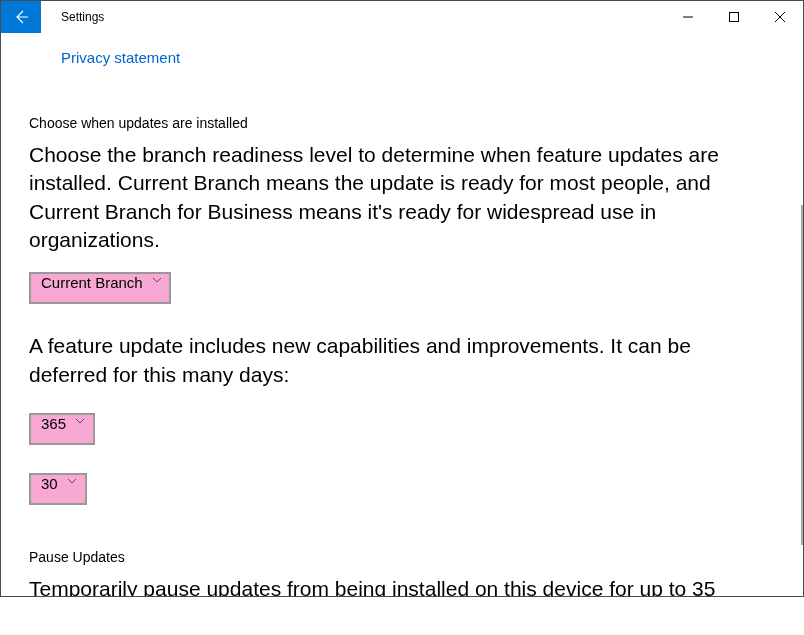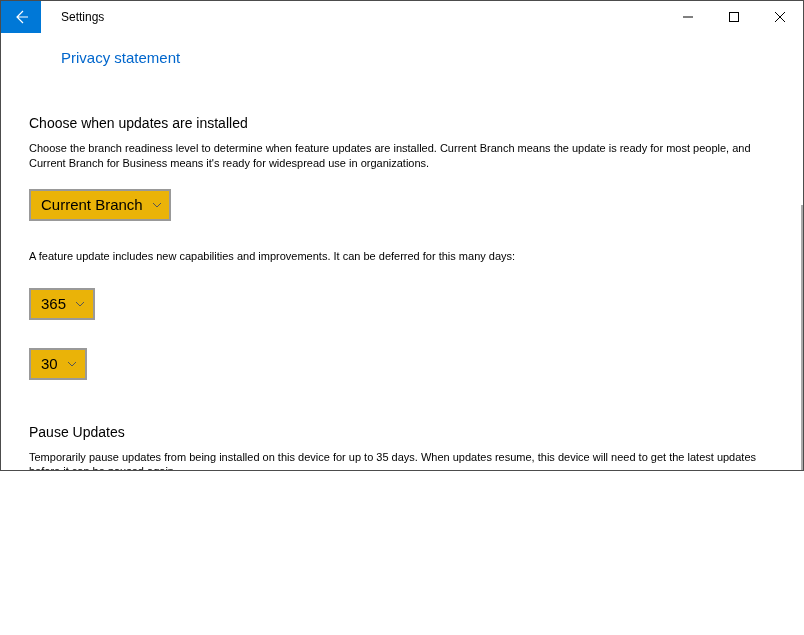--- a/index.html
+++ b/index.html
@@ -4,21 +4,21 @@
 <style>
   * { box-sizing: border-box; }
   html, body {
     margin: 0; padding: 0;
     font-family: "Segoe UI", Arial, sans-serif;
     background: #fff;
     color: #000;
   }
   .window {
     width: 804px;
-    height: 471px;
+    height: 597px;
     position: relative;
     overflow: hidden;
     border: 1px solid #4c4c4c;
   }
   .titlebar {
     height: 32px;
     display: flex;
     align-items: stretch;
     background: #fff;
   }
@@ -92,35 +92,34 @@
     display: inline-block;
     cursor: pointer;
   }
   .section-heading {
     font-size: 14px;
     font-weight: 400;
     margin-top: 48px;
     margin-bottom: 10px;
   }
   .body-text {
-    font-size: 11px;
+    font-size: 21px;
     line-height: 1.35;
     max-width: 735px;
     margin-bottom: 18px;
   }
   .dropdown {
     border: 2px solid #999;
     height: 32px;
     display: inline-flex;
-    align-items: center;
     padding-left: 10px;
     padding-right: 6px;
     font-size: 15px;
     cursor: pointer;
-    background: #eab308;
+    background: #f9a8d4;
     user-select: none;
   }
   .dropdown .chevron {
     margin-left: 8px;
     width: 12px;
     height: 12px;
     display: flex;
     align-items: center;
     justify-content: center;
   }

